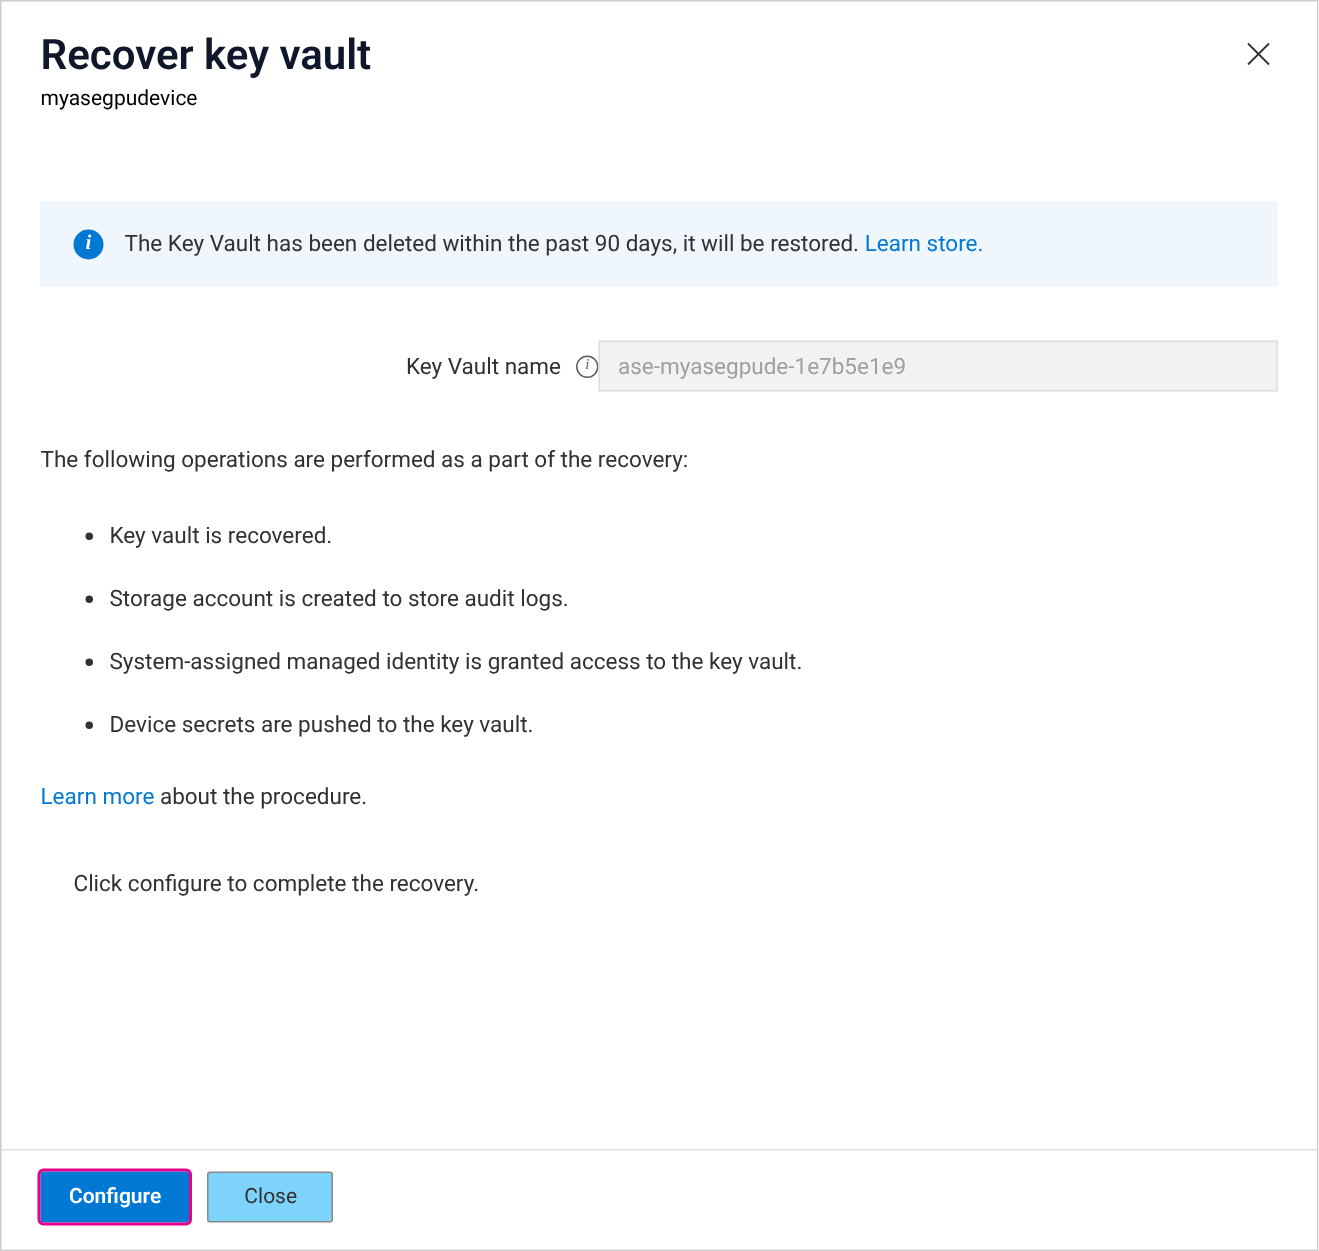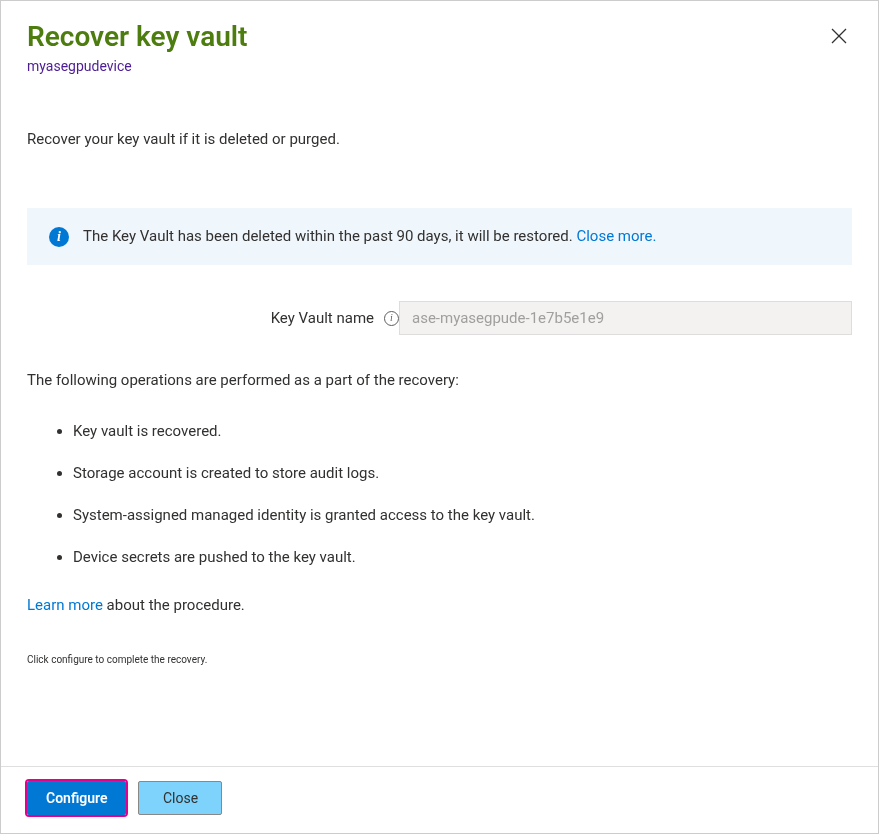--- a/index.html
+++ b/index.html
@@ -29,25 +29,25 @@
     display:flex;
     align-items:flex-start;
     justify-content:space-between;
   }
   .title-block { }
   .title {
     font-size:28px;
     font-weight:600;
     line-height:1.25;
     margin:0 0 4px 0;
-    color:#4d7c0f;
+    color:#0f172a;
   }
   .subtitle {
     font-size:14px;
-    color:#4c1d95;
+    color:#000000;
     margin:0;
   }
   .close-btn {
     background:none;
     border:none;
     padding:4px;
     margin-top:4px;
     cursor:pointer;
     color:#323130;
     line-height:0;
@@ -140,21 +140,22 @@
   ul.ops li {
     padding:12px 0;
     font-size:15px;
   }
   .learn-line {
     margin-top:18px;
     font-size:15px;
   }
   .config-line {
     margin-top:40px;
-    font-size:10px;
+    font-size:15px;
+    margin-left:22px;
   }
   .footer {
     border-top:1px solid #e1dfdd;
     padding:14px 26px 18px 26px;
     display:flex;
     gap:12px;
     align-items:center;
   }
   .btn {
     height:34px;
@@ -192,26 +193,25 @@
         <div class="subtitle">myasegpudevice</div>
       </div>
       <button class="close-btn" aria-label="Close">
         <svg width="18" height="18" viewBox="0 0 18 18" aria-hidden="true">
           <line x1="2" y1="2" x2="16" y2="16" stroke="#323130" stroke-width="1.2"></line>
           <line x1="16" y1="2" x2="2" y2="16" stroke="#323130" stroke-width="1.2"></line>
         </svg>
       </button>
     </div>
 
-    <div class="description">Recover your key vault if it is deleted or purged.</div>
 
     <div class="info-bar">
       <span class="info-icon">i</span>
       <span>
-        <span>The Key Vault has been deleted within the past 90 days, it will be restored. </span><a class="link">Close more.</a>
+        <span>The Key Vault has been deleted within the past 90 days, it will be restored. </span><a class="link">Learn store.</a>
       </span>
     </div>
 
     <div class="field-row">
       <div class="field-label">
         <span>Key Vault name</span>
         <span class="help-circle">i</span>
       </div>
       <input type="text" class="text-input" disabled="" value="ase-myasegpude-1e7b5e1e9" style="">
     </div>

